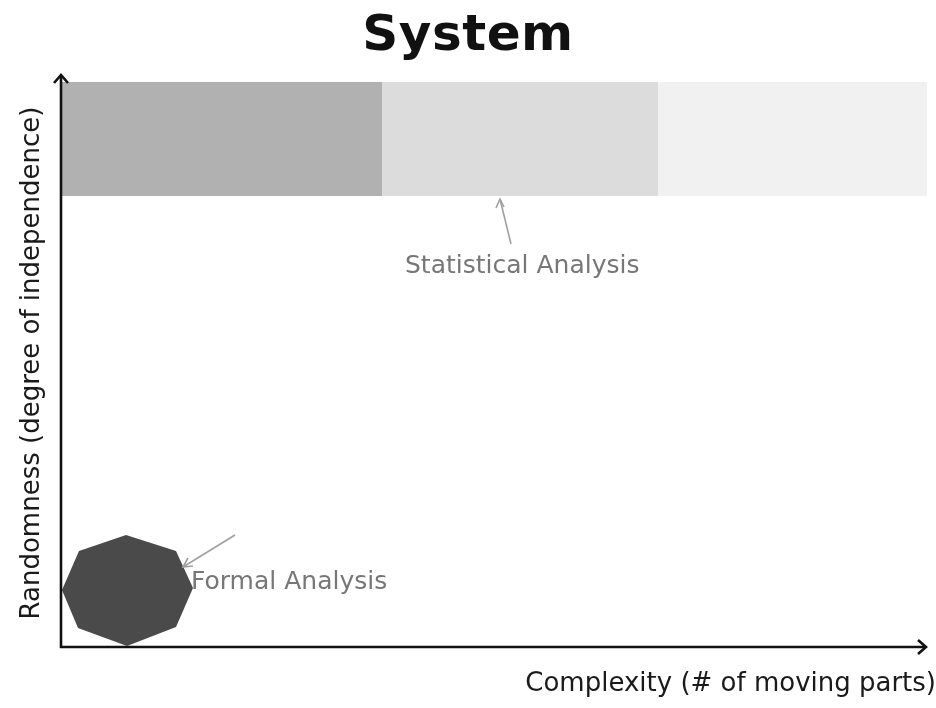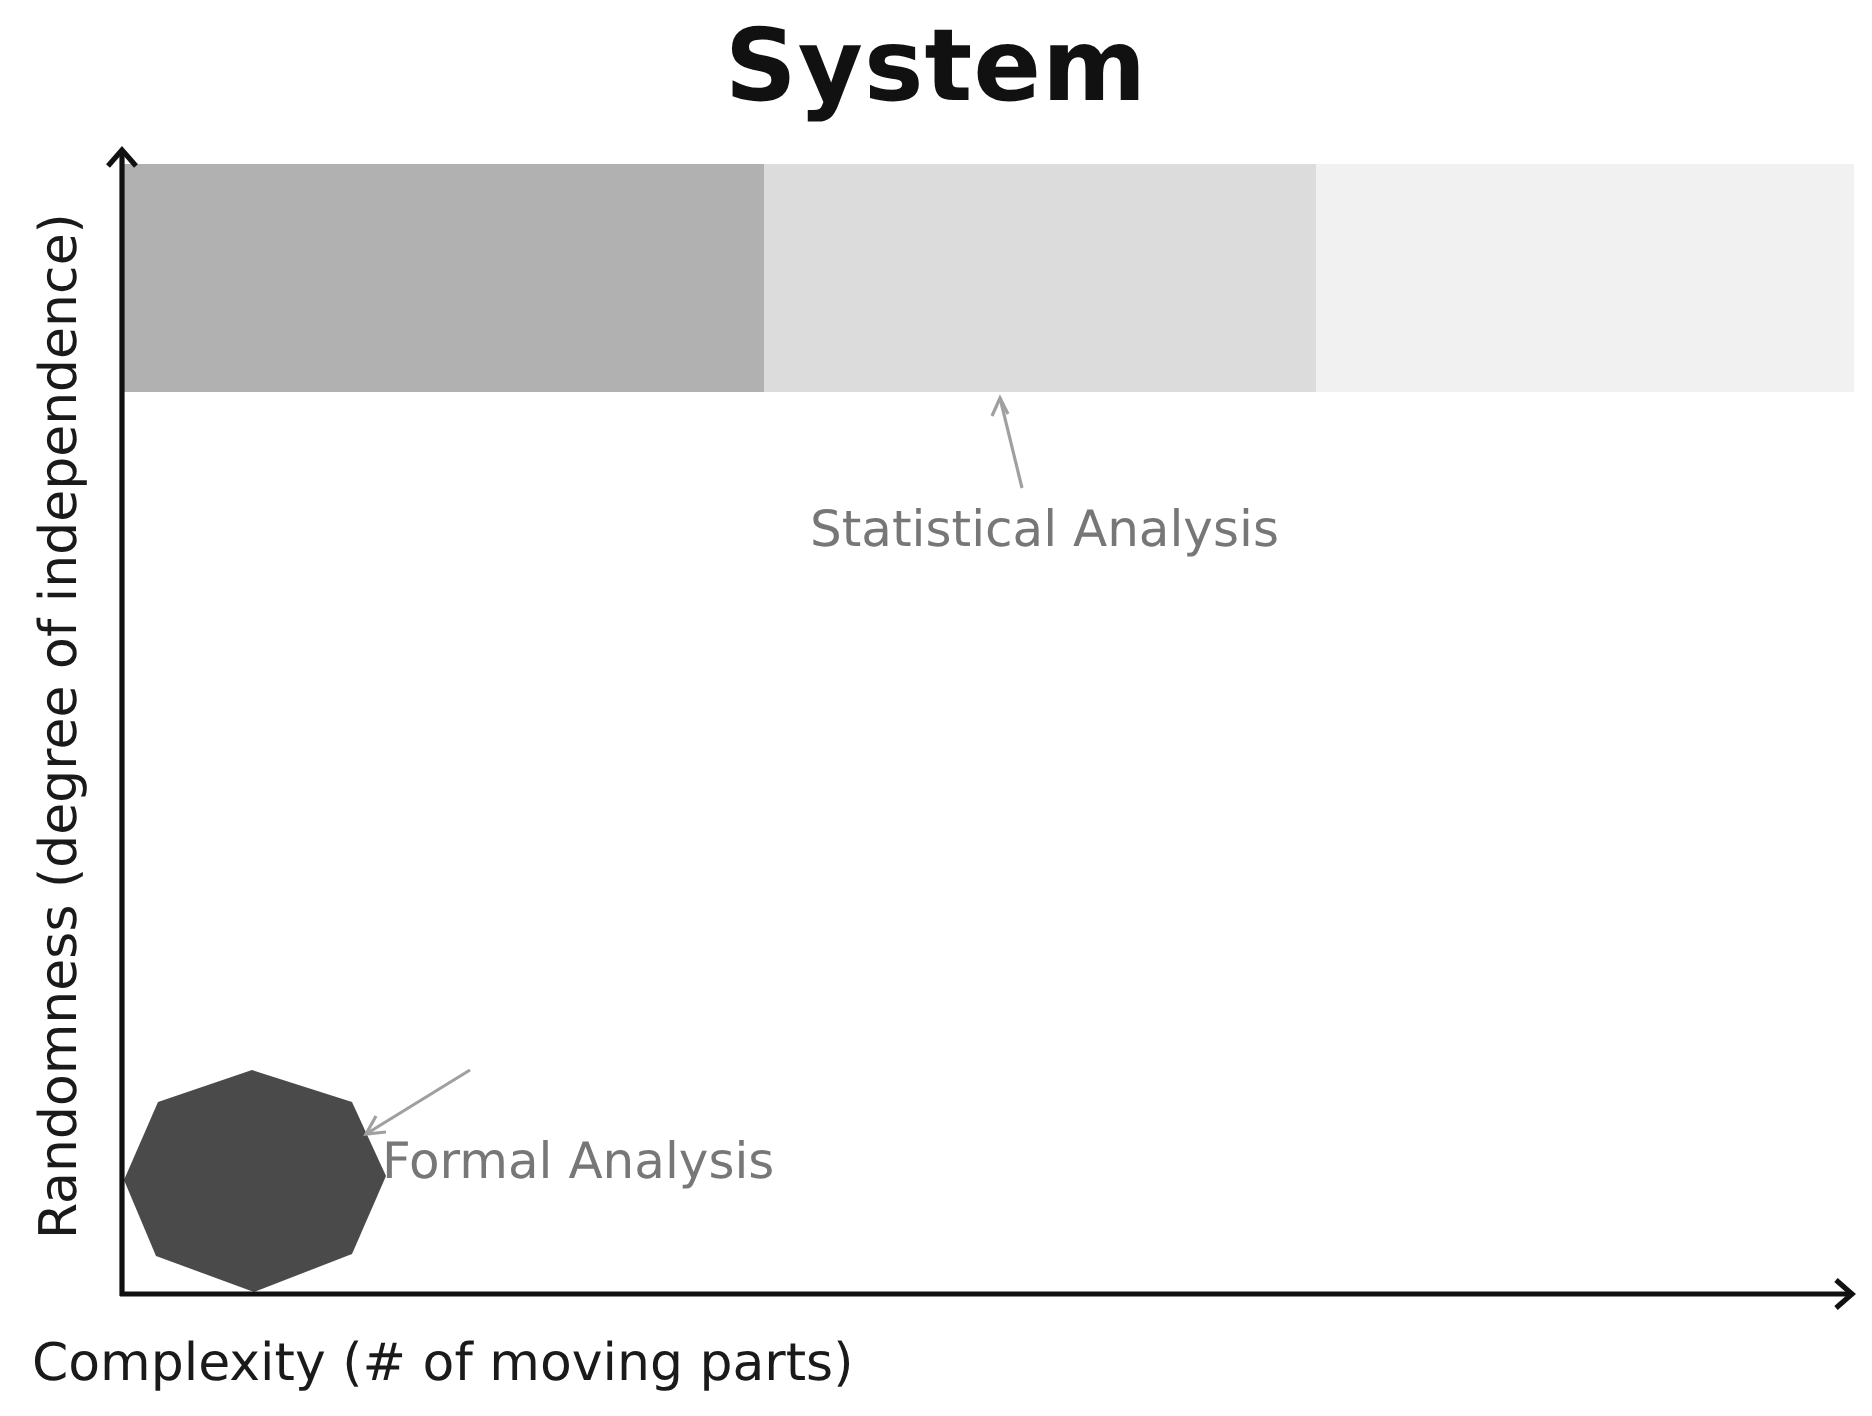--- a/index.html
+++ b/index.html
@@ -1,20 +1,20 @@
 <!DOCTYPE html>
 <html><head>
   <meta charset="utf-8">
   <style>
     html, body { margin: 0; padding: 0; background: #ffffff; }
     body { width: 936px; height: 708px; position: relative; overflow: hidden; font-family: "DejaVu Sans", sans-serif; }
     .title { position: absolute; left: 0; width: 936px; top: 4px; text-align: center; font-size: 50px; font-weight: bold; color: #111111; letter-spacing: 0.5px; }
     svg.canvas { position: absolute; left: 0; top: 0; }
     .lbl { position: absolute; color: #777777; font-size: 25px; white-space: nowrap; }
-    .axis-x { position: absolute; left: 0; width: 936px; top: 667px; text-align: left; padding-left: 16px; box-sizing: border-box; font-size: 26px; color: #1a1a1a; }
+    .axis-x { position: absolute; left: 0; width: 936px; top: 667px; text-align: right; padding-left: 16px; box-sizing: border-box; font-size: 26px; color: #1a1a1a; }
     .axis-y { position: absolute; left: 30px; top: 363px; transform: translate(-50%, -50%) rotate(-90deg); font-size: 26px; color: #1a1a1a; white-space: nowrap; }
   </style>
 </head>
 <body>
 
 <div class="title">System</div>
 
 <svg class="canvas" width="936" height="708" viewBox="0 0 936 708">
 
   <rect x="62" y="82" width="320" height="114" fill="#b1b1b1"></rect>

